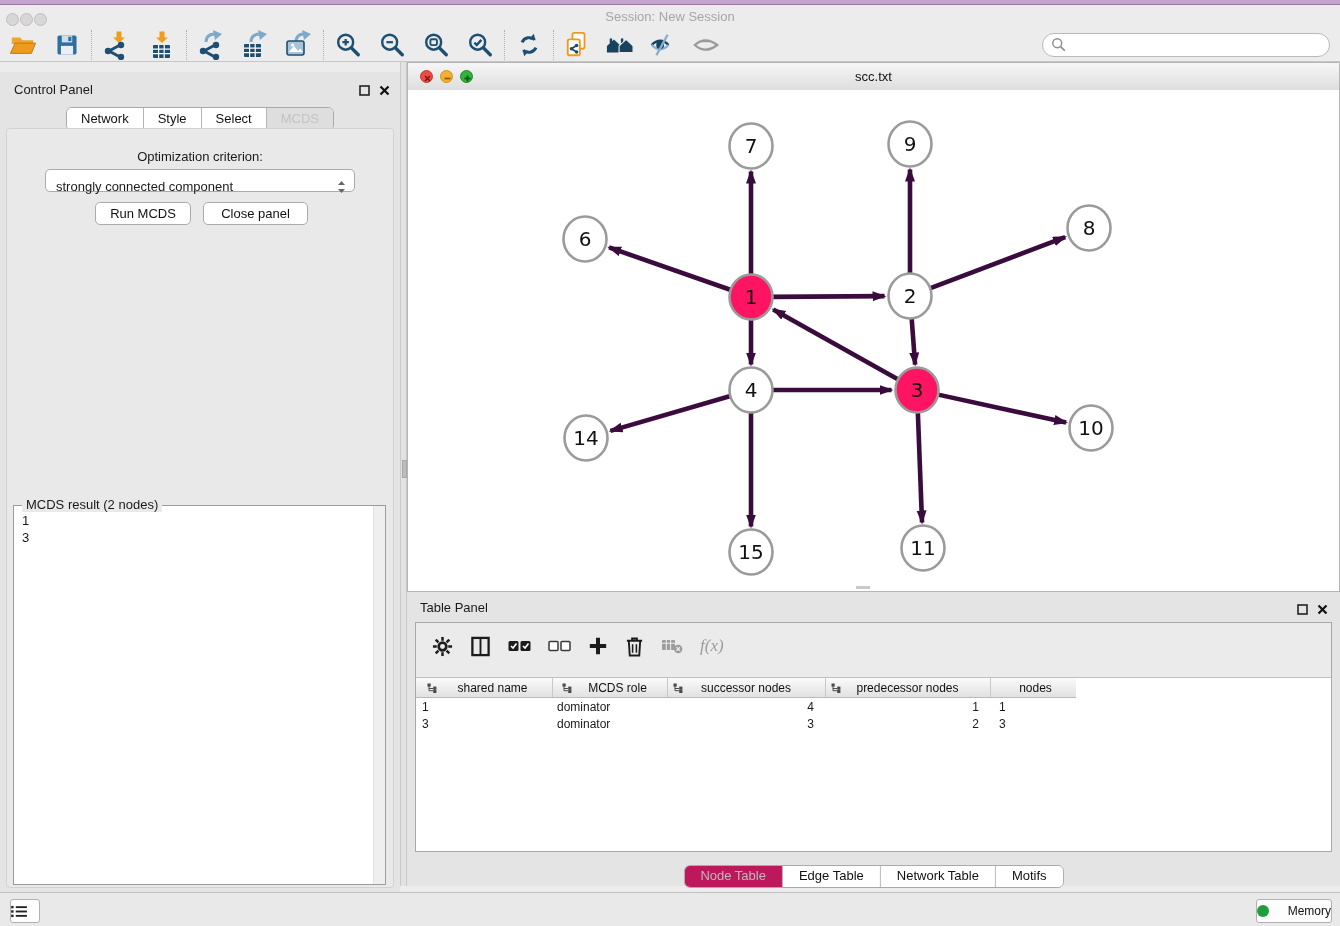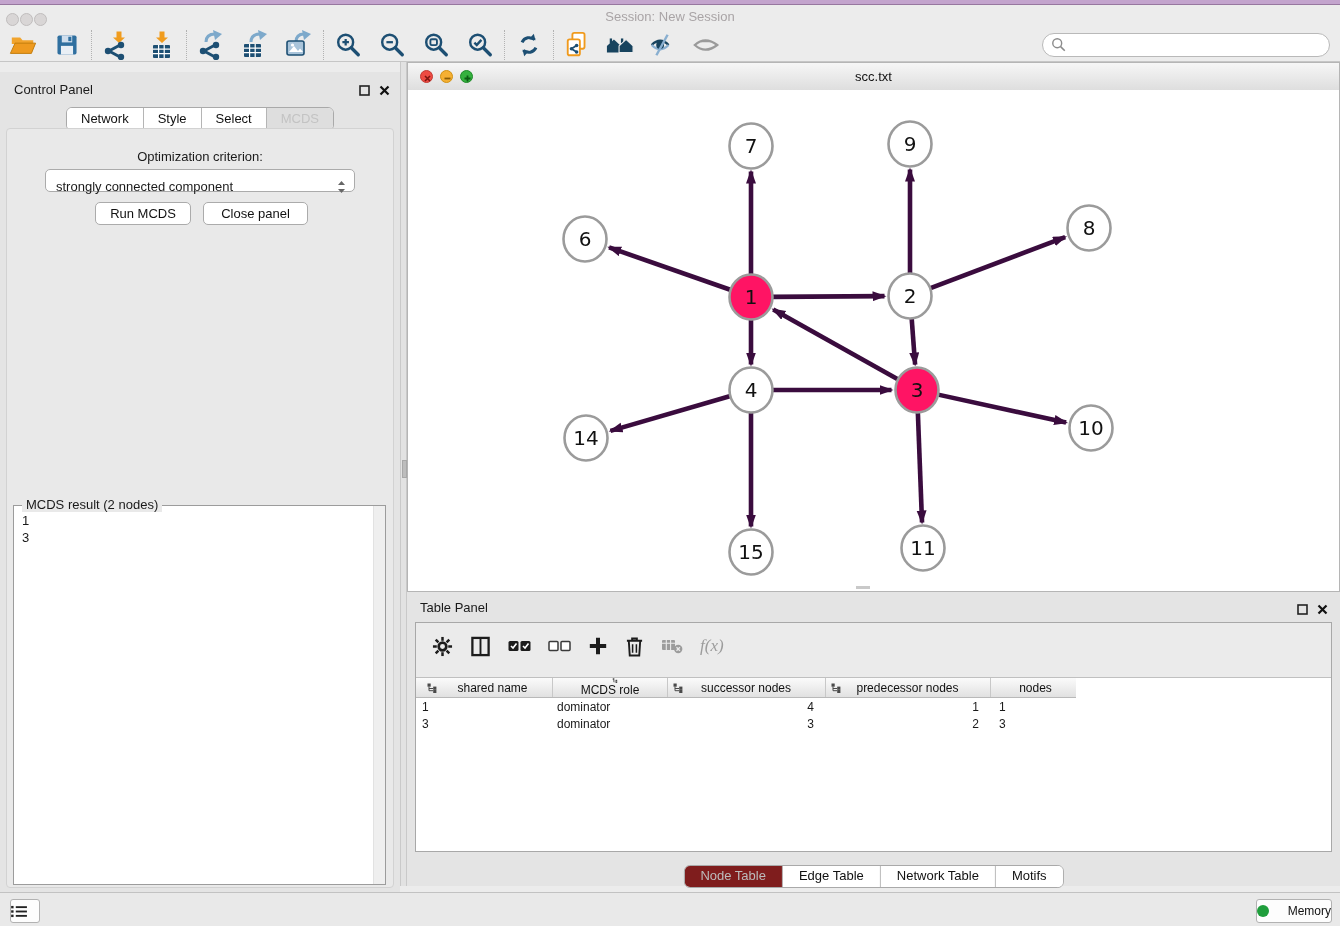--- a/index.html
+++ b/index.html
@@ -73,28 +73,28 @@
   .tp-toolbar .ico{display:flex;align-items:center;justify-content:center;}
   .fx{font-family:"Liberation Serif",serif;font-style:italic;font-size:17px;color:#9c9c9c;}
   .tp-table{position:absolute;left:0;top:54px;right:0;bottom:0;background:#fff;border-top:1px solid #c0c0c0;}
   .thead{display:flex;width:660px;height:20px;background:linear-gradient(#fbfbfb,#e1e1e1);
       border-bottom:1px solid #b9b9b9;box-sizing:border-box;}
   .th{display:flex;align-items:center;font-size:12px;color:#111;border-right:1px solid #c8c8c8;box-sizing:border-box;}
   .th .hlbl{flex:1;text-align:center;padding-right:4px;}
   .trow{display:flex;width:660px;height:17px;align-items:center;font-size:12px;}
   .td{box-sizing:border-box;white-space:nowrap;overflow:hidden;}
   .c0{width:137px;padding-left:6px;}
-  .c1{width:115px;padding-left:4px;flex-direction:column;}
+  .c1{width:115px;padding-left:4px;}
   .c2{width:158px;text-align:right;padding-right:12px;}
   .c3{width:165px;text-align:right;padding-right:12px;}
   .c4{width:85px;padding-left:8px;}
   .tp-tabs{position:absolute;left:50%;transform:translateX(-50%);top:273px;display:flex;
       border:1px solid #a9a9a9;border-radius:6px;overflow:hidden;background:#fff;height:21px;}
   .tp-tabs .tab{font-size:13px;font-weight:500;padding:1px 16px;line-height:18px;}
-  .tp-tabs .tab.active{background:#7f1d1d;color:#bcbcbc;}
+  .tp-tabs .tab.active{background:#be185d;color:#bcbcbc;}
 
   
   .statusbar{left:0;top:892px;width:1340px;height:34px;background:#e9e9e9;border-top:1px solid #c2c2c2;box-sizing:border-box;}
   .sb-btn{position:absolute;top:6px;height:24px;background:#fdfdfd;border:1px solid #b2b2b2;
       border-radius:3px;display:flex;align-items:center;justify-content:space-between;box-sizing:border-box;}
   .mem-dot{width:12px;height:12px;border-radius:50%;background:#1f9e3c;margin-right:6px;}
   .mem-lbl{font-size:12px;color:#111;}
 </style>
 </head>
 <body>

